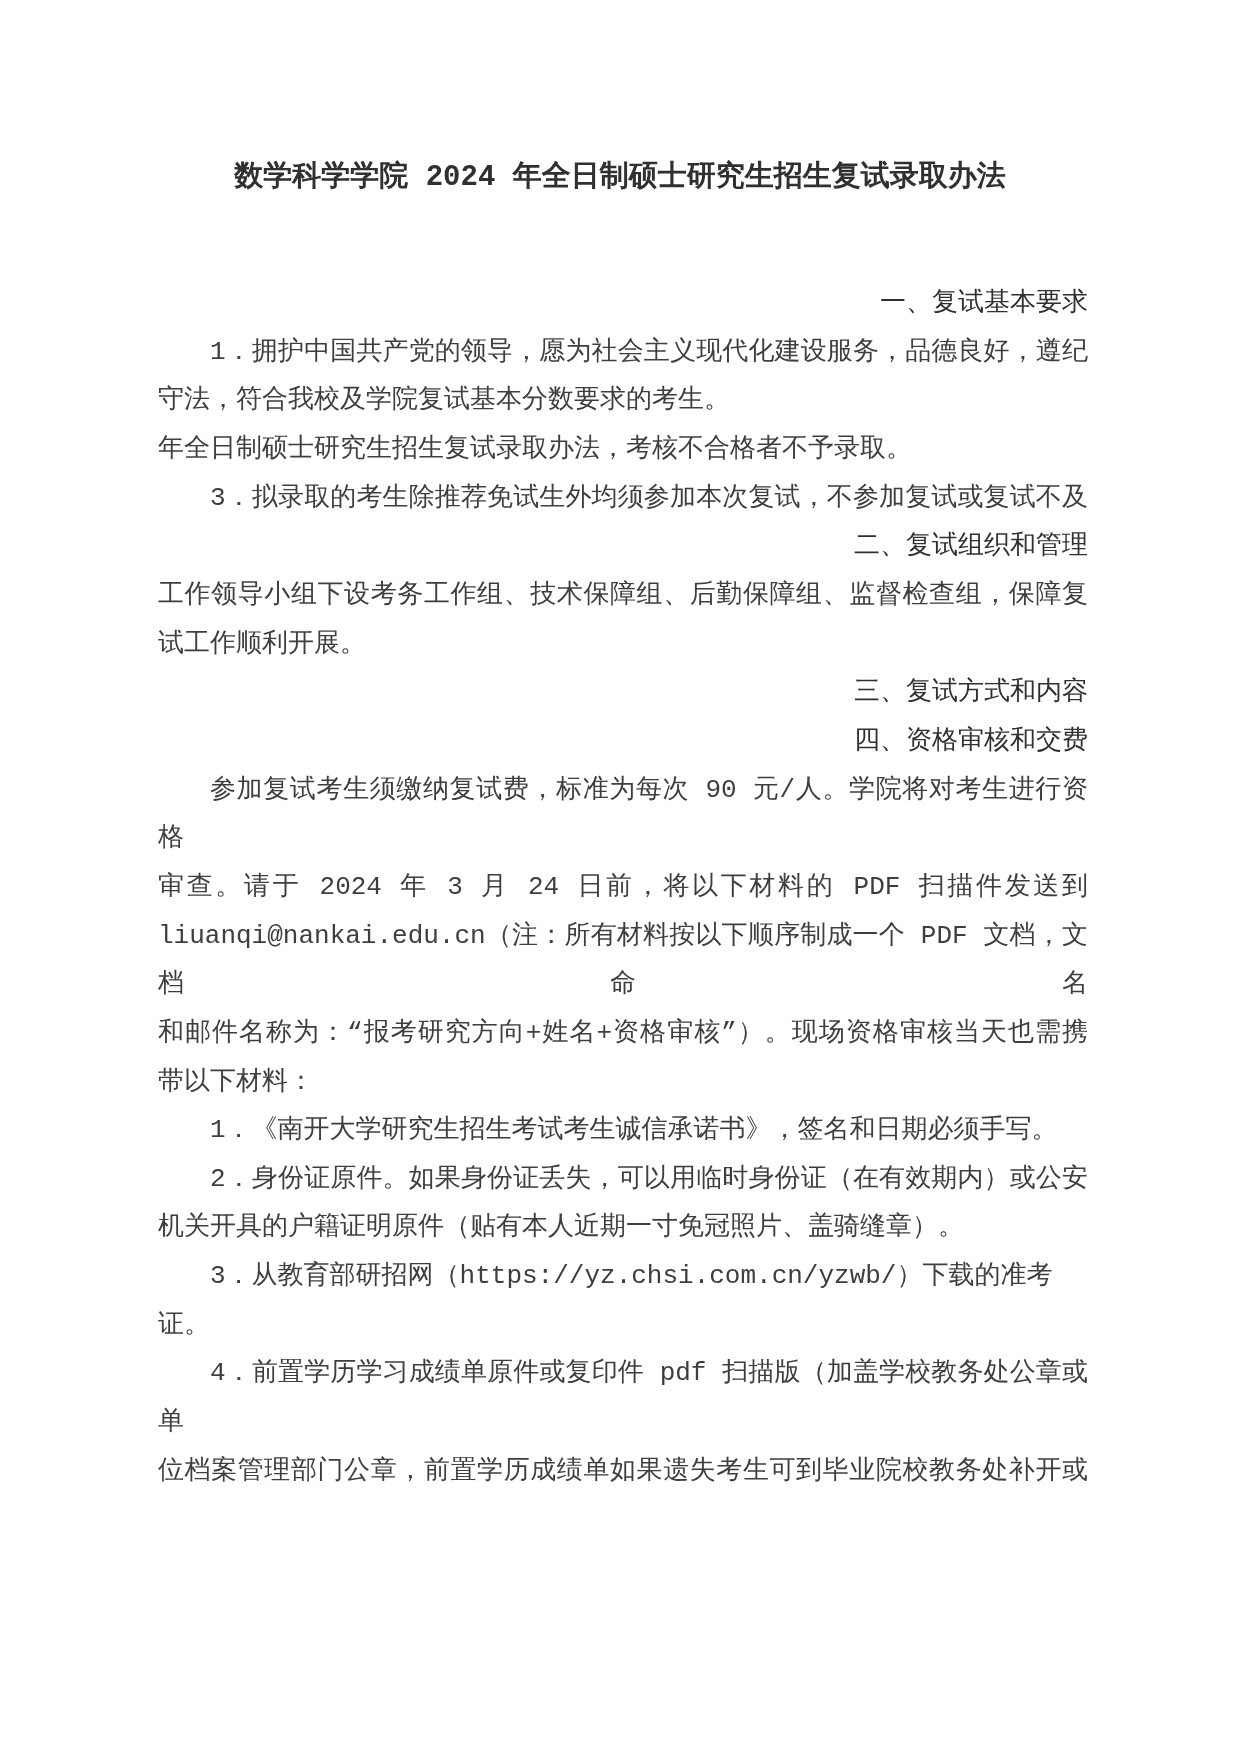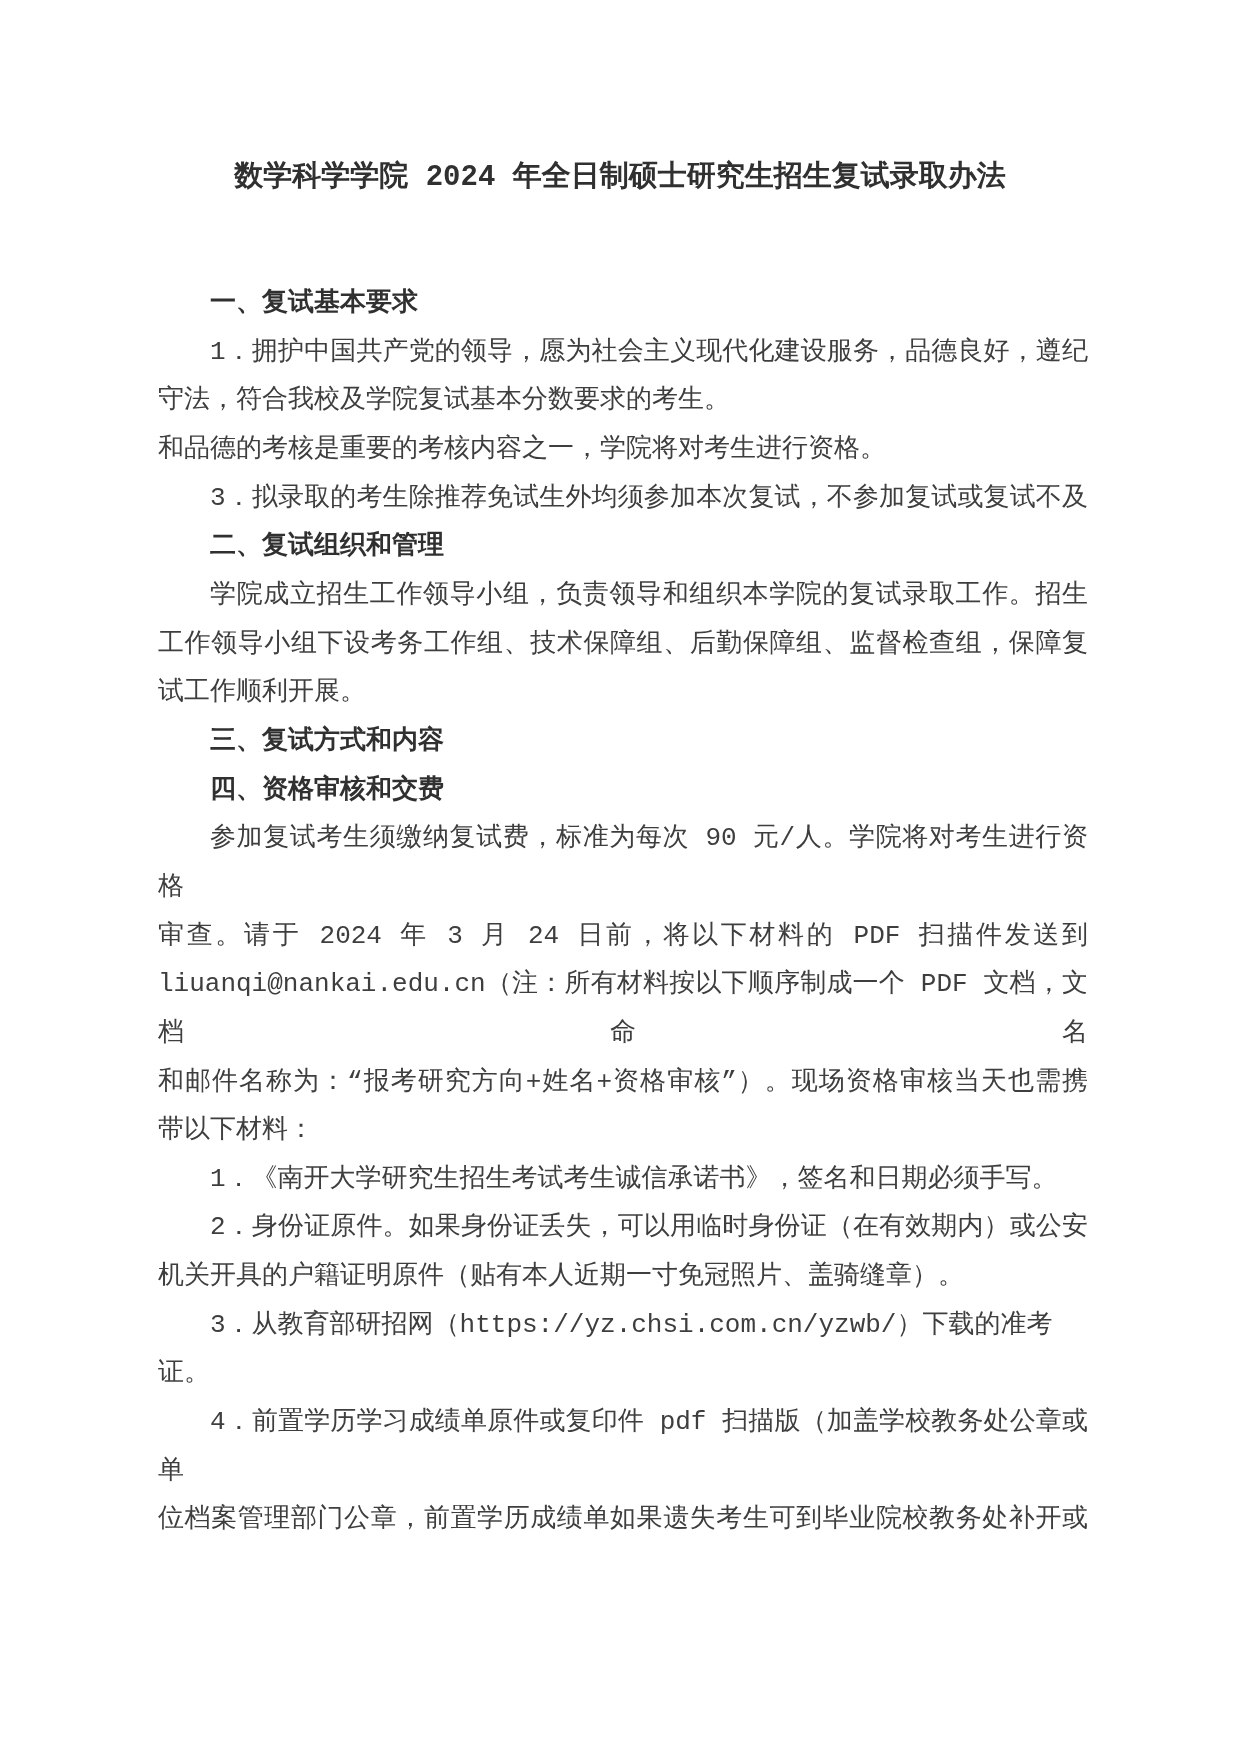--- a/index.html
+++ b/index.html
@@ -33,23 +33,24 @@
 
   .doc-body {
     margin: 76px 152px 0 158px;   
     font-size: 26px;
   }
 
   .para, .heading { margin: 0; padding: 0; }
 
   .heading {
     line-height: 48.65px;
-    font-weight: 700;
+    font-weight: 400;
     text-indent: 2em;
     color: var(--heading);
+    text-align: right;
   }
 
   .line {
     line-height: 48.65px;
     color: var(--text);
   }
   .line.first { text-indent: 2em; }
   
   .line.just {
     text-align: justify;
@@ -61,28 +62,27 @@
 
 <div class="page">
   <h1 class="title">数学科学学院 2024 年全日制硕士研究生招生复试录取办法</h1>
   <div class="doc-body" id="doc-body">
       <div class="heading">一、复试基本要求</div>
       <div class="para">
         <div class="line first just">1．拥护中国共产党的领导，愿为社会主义现代化建设服务，品德良好，遵纪</div>
         <div class="line">守法，符合我校及学院复试基本分数要求的考生。</div>
       </div>
       <div class="para">
-        <div class="line">和品德的考核是重要的考核内容之一，学院将对考生进行资格。</div>
+        <div class="line">年全日制硕士研究生招生复试录取办法，考核不合格者不予录取。</div>
       </div>
       <div class="para">
         <div class="line first just">3．拟录取的考生除推荐免试生外均须参加本次复试，不参加复试或复试不及</div>
       </div>
       <div class="heading">二、复试组织和管理</div>
       <div class="para">
-        <div class="line first just">学院成立招生工作领导小组，负责领导和组织本学院的复试录取工作。招生</div>
         <div class="line just">工作领导小组下设考务工作组、技术保障组、后勤保障组、监督检查组，保障复</div>
         <div class="line">试工作顺利开展。</div>
       </div>
       <div class="heading">三、复试方式和内容</div>
       <div class="heading">四、资格审核和交费</div>
       <div class="para">
         <div class="line first just">参加复试考生须缴纳复试费，标准为每次 90 元/人。学院将对考生进行资格</div>
         <div class="line just">审查。请于 2024 年 3 月 24 日前，将以下材料的 PDF 扫描件发送到</div>
         <div class="line just">liuanqi@nankai.edu.cn（注：所有材料按以下顺序制成一个 PDF 文档，文档命名</div>
         <div class="line just">和邮件名称为：“报考研究方向+姓名+资格审核”）。现场资格审核当天也需携</div>

